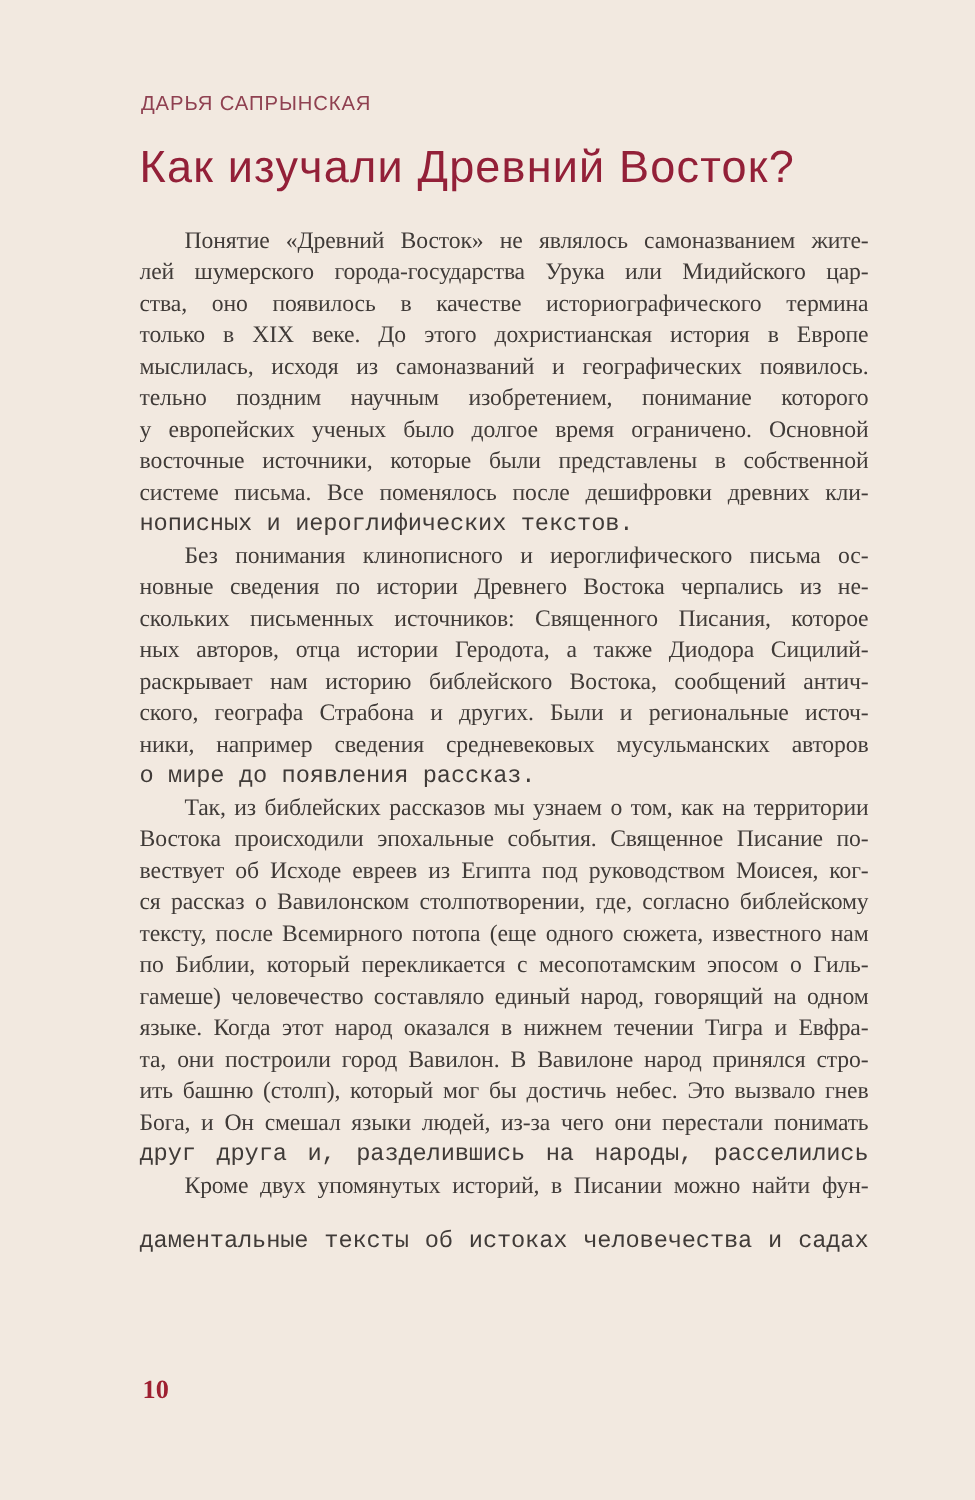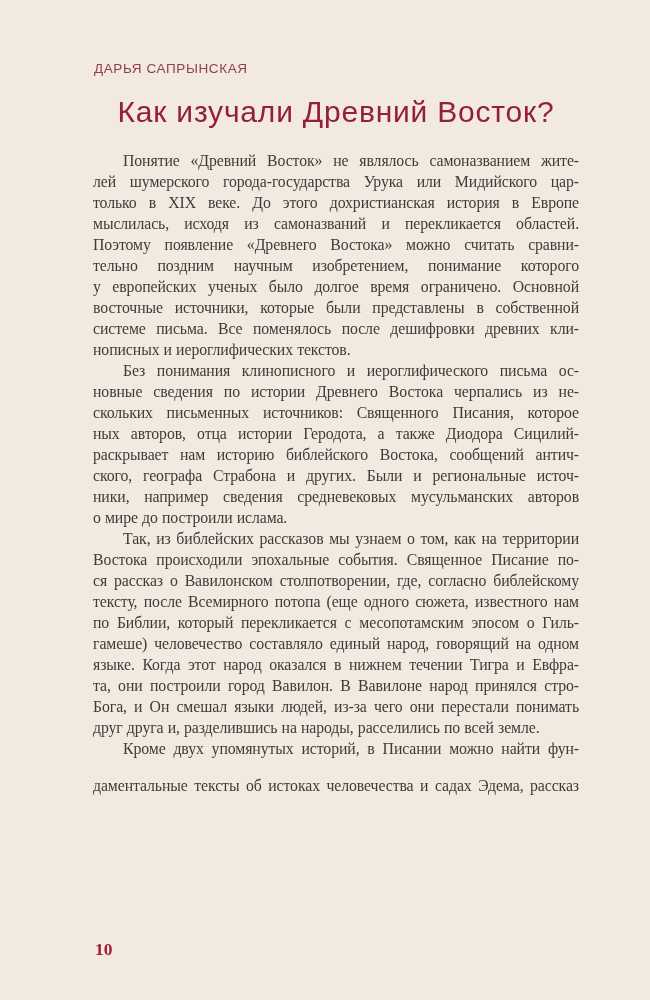--- a/index.html
+++ b/index.html
@@ -24,21 +24,20 @@
     letter-spacing: 0.6px;
     color: var(--author, #8f4151);
     white-space: nowrap;
   }
   .title {
     position: absolute;
     left: 93px;
     top: 95px;
     width: 486px;
     margin: 0;
-    text-align: center;
     font-family: "Liberation Sans", sans-serif;
     font-weight: normal;
     font-size: 30px;
     letter-spacing: 0.8px;
     color: var(--title, #932038);
     white-space: nowrap;
   }
   .body-text {
     position: absolute;
     left: 93px;
@@ -58,75 +57,77 @@
     text-align-last: justify;
     overflow: hidden;
     word-spacing: 0.02em;
   }
   .line.first {
     text-indent: 30px;
     font-family: Liberation Serif, serif;
   }
   .line.last {
     text-align-last: left;
+    font-family: Liberation Mono, monospace;
   }
   
   .para:last-child .line.last {
     text-align-last: justify;
     margin-top: 16px;
   }
   .pagenum {
     position: absolute;
     left: 95px;
     top: 916px;
     font-family: "Liberation Serif", serif;
     font-weight: bold;
     font-size: 17.5px;
     color: var(--pagenum, #9e2031);
-    margin-top: 23px;
   }
 </style>
 </head>
 <body>
 
 <div class="page" style="--bg: #f2e9e0; --bodytext: #403b38; --title: #932038; --author: #8f4151; --pagenum: #9e2031;">
   <div class="author">ДАРЬЯ САПРЫНСКАЯ</div>
   <h1 class="title">Как изучали Древний Восток?</h1>
   <div class="body-text">
       <div class="para">
         <div class="line first">Понятие «Древний Восток» не являлось самоназванием жите-</div>
         <div class="line">лей шумерского города-государства Урука или Мидийского цар-</div>
+        <div class="line">ства, оно появилось в качестве историографического термина</div>
         <div class="line">только в XIX веке. До этого дохристианская история в Европе</div>
-        <div class="line">мыслилась, исходя из самоназваний и перекликается областей.</div>
-        <div class="line">Поэтому появление «Древнего Востока» можно считать сравни-</div>
+        <div class="line">мыслилась, исходя из самоназваний и географических появилось.</div>
         <div class="line">тельно поздним научным изобретением, понимание которого</div>
         <div class="line">у европейских ученых было долгое время ограничено. Основной</div>
         <div class="line">восточные источники, которые были представлены в собственной</div>
         <div class="line">системе письма. Все поменялось после дешифровки древних кли-</div>
         <div class="line last">нописных и иероглифических текстов.</div>
       </div>
       <div class="para">
         <div class="line first">Без понимания клинописного и иероглифического письма ос-</div>
         <div class="line">новные сведения по истории Древнего Востока черпались из не-</div>
         <div class="line">скольких письменных источников: Священного Писания, которое</div>
         <div class="line">ных авторов, отца истории Геродота, а также Диодора Сицилий-</div>
         <div class="line">раскрывает нам историю библейского Востока, сообщений антич-</div>
         <div class="line">ского, географа Страбона и других. Были и региональные источ-</div>
         <div class="line">ники, например сведения средневековых мусульманских авторов</div>
-        <div class="line last">о мире до построили ислама.</div>
+        <div class="line last">о мире до появления рассказ.</div>
       </div>
       <div class="para">
         <div class="line first">Так, из библейских рассказов мы узнаем о том, как на территории</div>
         <div class="line">Востока происходили эпохальные события. Священное Писание по-</div>
+        <div class="line">вествует об Исходе евреев из Египта под руководством Моисея, ког-</div>
         <div class="line">ся рассказ о Вавилонском столпотворении, где, согласно библейскому</div>
         <div class="line">тексту, после Всемирного потопа (еще одного сюжета, известного нам</div>
         <div class="line">по Библии, который перекликается с месопотамским эпосом о Гиль-</div>
         <div class="line">гамеше) человечество составляло единый народ, говорящий на одном</div>
         <div class="line">языке. Когда этот народ оказался в нижнем течении Тигра и Евфра-</div>
         <div class="line">та, они построили город Вавилон. В Вавилоне народ принялся стро-</div>
+        <div class="line">ить башню (столп), который мог бы достичь небес. Это вызвало гнев</div>
         <div class="line">Бога, и Он смешал языки людей, из-за чего они перестали понимать</div>
         <div class="line last">друг друга и, разделившись на народы, расселились по всей земле.</div>
       </div>
       <div class="para">
         <div class="line first">Кроме двух упомянутых историй, в Писании можно найти фун-</div>
         <div class="line last">даментальные тексты об истоках человечества и садах Эдема, рассказ</div>
       </div>
     </div>
   <div class="pagenum">10</div>
 </div>

